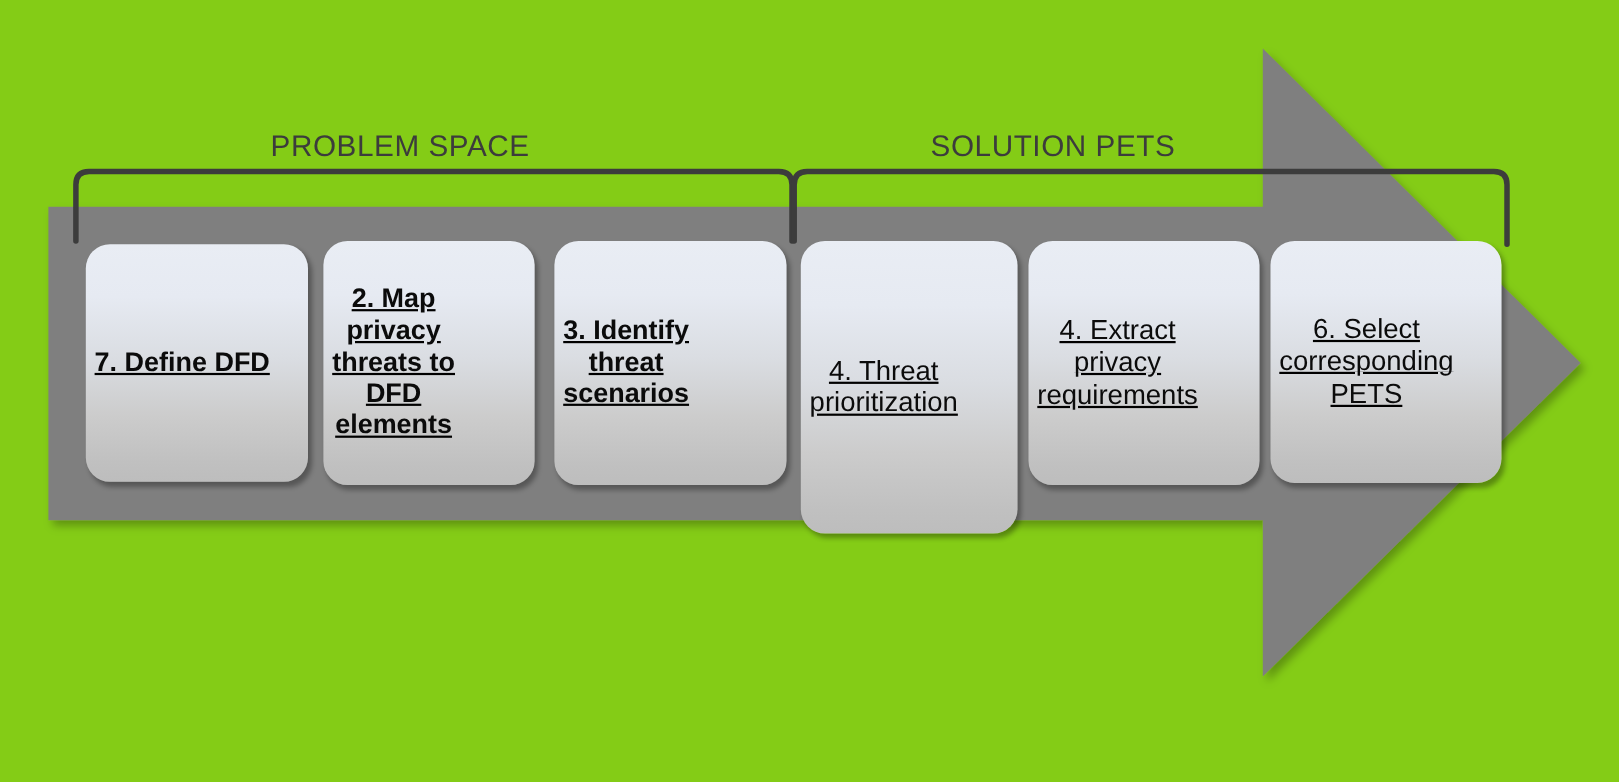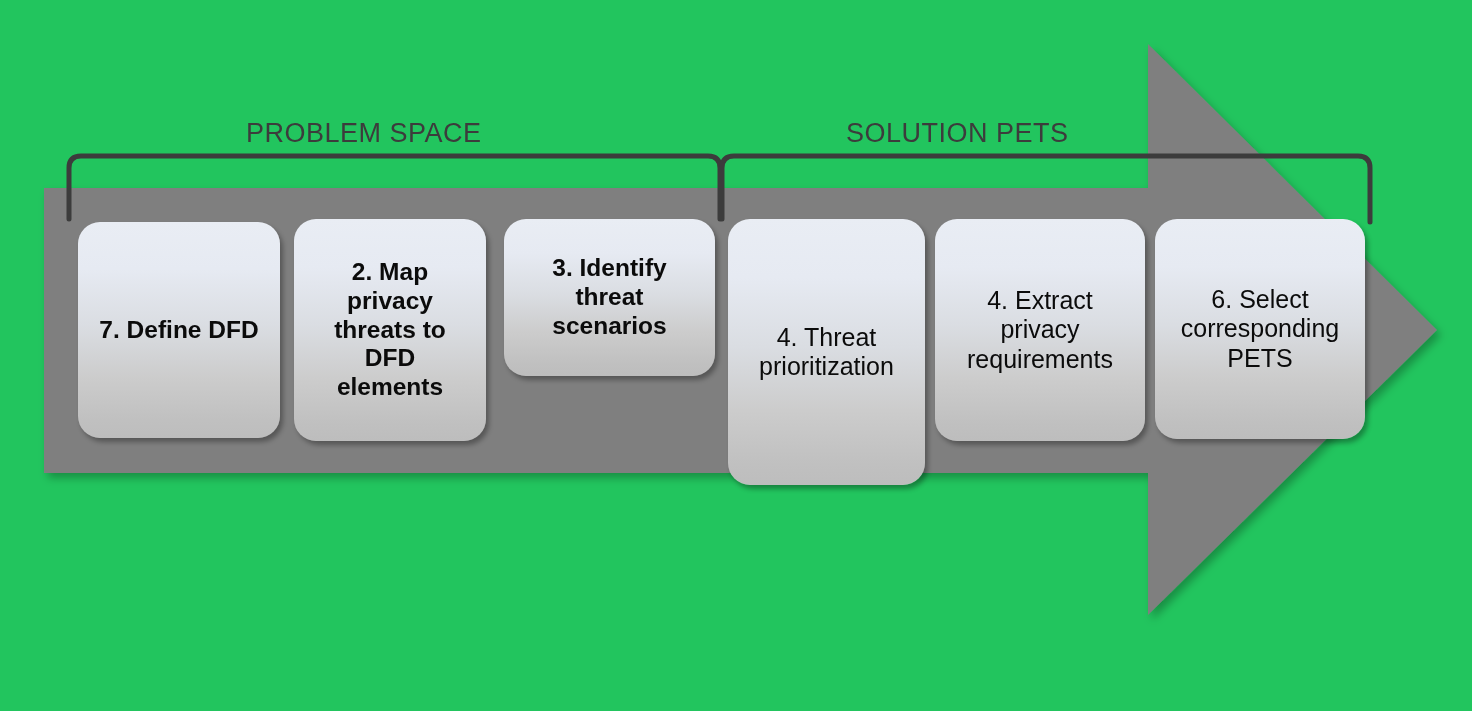--- a/index.html
+++ b/index.html
@@ -7,21 +7,21 @@
     padding: 0;
     background: #ffffff;
   }
   body {
     font-family: "Liberation Sans", sans-serif;
   }
   #canvas {
     position: relative;
     width: 1472px;
     height: 711px;
-    background: #22c55e;
+    background: #84cc16;
     overflow: hidden;
   }
 
   
   #arrow-svg {
     position: absolute;
     left: 0;
     top: 0;
     width: 1472px;
     height: 711px;
@@ -51,23 +51,23 @@
   #label-solution { left: 846px; top: 118px; }
 
   
   .step-box {
     position: absolute;
     border-radius: 22px;
     background: linear-gradient(to bottom, #e9edf4 0%, #e6eaf2 22%, #dadde2 48%, #cccccc 72%, #c0c0c0 92%, #bdbdbd 100%);
     box-shadow: 3px 4px 5px rgba(0,0,0,0.32);
     display: flex;
     align-items: center;
-    justify-content: center;
     box-sizing: border-box;
     padding: 4px 8px;
+    text-decoration: underline;
   }
   .step-text {
     text-align: center;
     color: #0b0b0b;
     font-size: 24.5px;
     line-height: 1.18;
     font-family: "Liberation Sans", sans-serif;
     white-space: pre-line;
   }
   .step-text.bold { font-weight: bold; }
@@ -100,21 +100,21 @@
   </div>
 
   <div class="step-box" style="left:294px; top:219px; width:192px; height:222px;">
     <span class="step-text bold">2. Map
 privacy
 threats to
 DFD
 elements</span>
   </div>
 
-  <div class="step-box" style="left:504px; top:219px; width:211px; height:157px;">
+  <div class="step-box" style="left:504px; top:219px; width:211px; height:222px;">
     <span class="step-text bold">3. Identify
 threat
 scenarios</span>
   </div>
 
   <div class="step-box" style="left:728px; top:219px; width:197px; height:266px;">
     <span class="step-text normal">4. Threat
 prioritization</span>
   </div>
 

